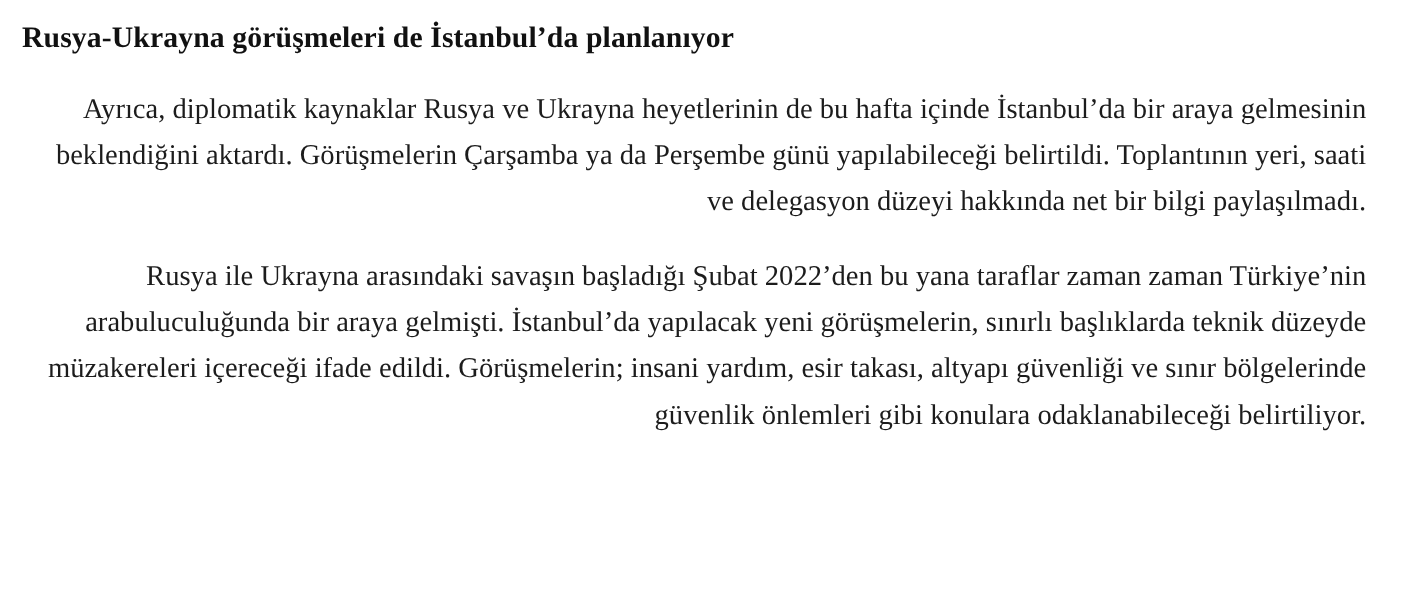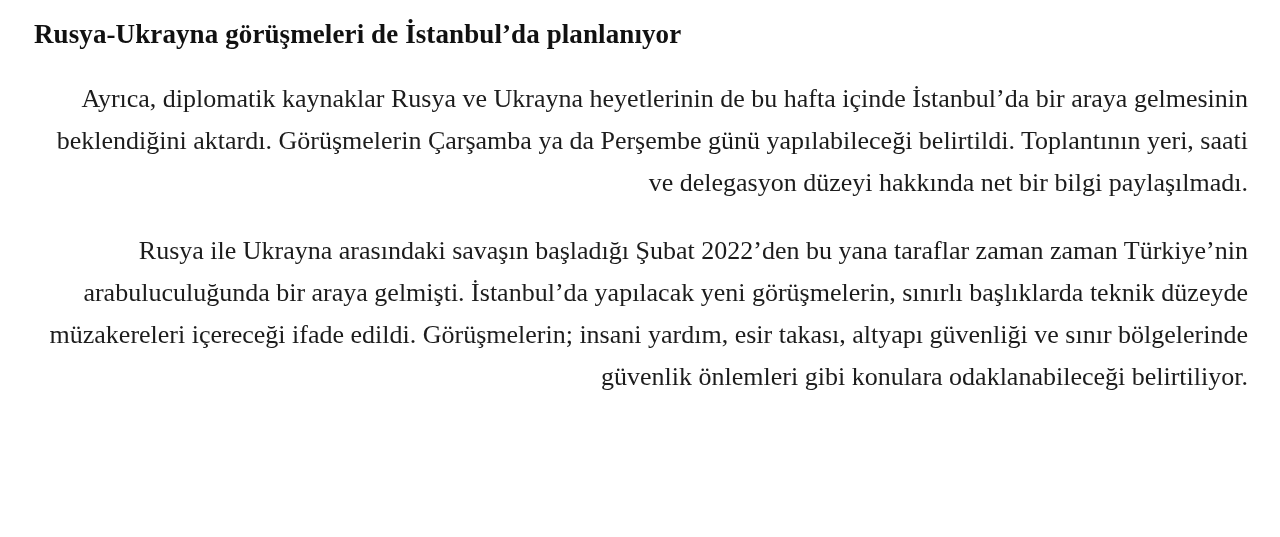--- a/index.html
+++ b/index.html
@@ -10,21 +10,21 @@
   body {
     width: 1280px;
     height: 537px;
     font-family: "Liberation Serif", "DejaVu Serif", serif;
     color: #1a1a1a;
     overflow: hidden;
   }
   .article {
     box-sizing: border-box;
     width: 1280px;
-    padding: 18px 32px 0 34px;
+    padding: 18px 32px 0 20px;
   }
   .article-heading {
     font-family: "Liberation Serif", "DejaVu Serif", serif;
     font-weight: bold;
     font-size: 27px;
     line-height: 1.25;
     color: #111111;
     margin: 0 0 26px 0;
     letter-spacing: 0.1px;
   }

